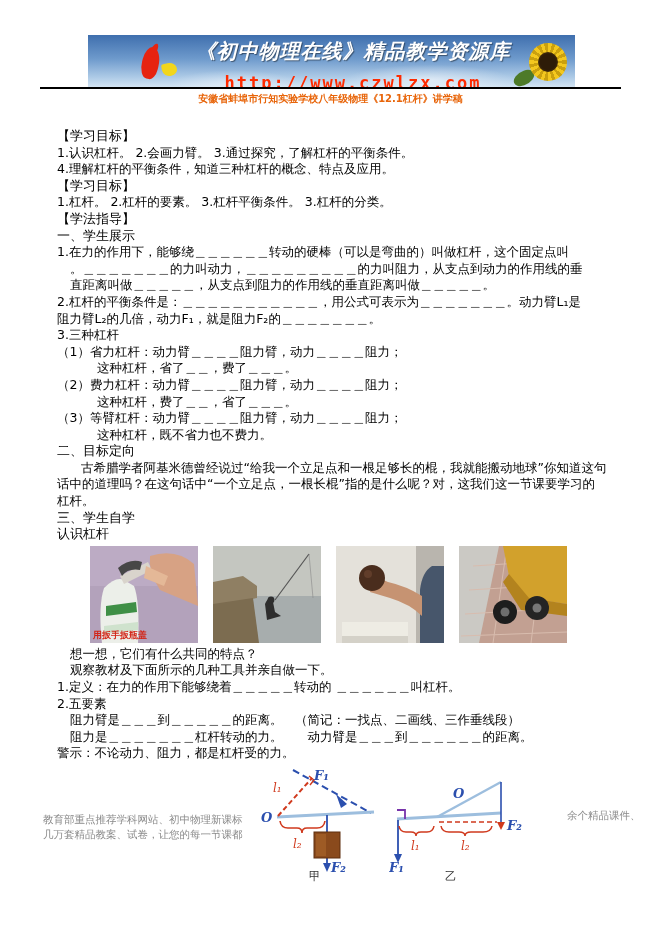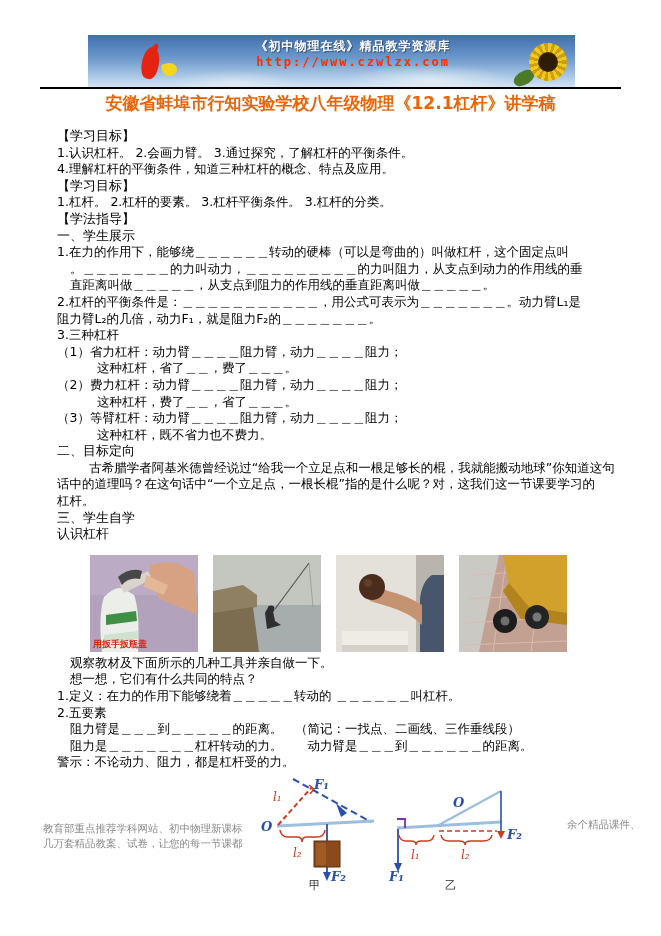--- a/index.html
+++ b/index.html
@@ -6,52 +6,52 @@
   .page{position:relative;width:661px;height:936px;background:#fff;overflow:hidden;
         font-family:"DejaVu Sans","Liberation Sans",sans-serif;color:#000;}
   
   .banner{position:absolute;left:88px;top:35px;width:487px;height:53px;
     background:
       radial-gradient(ellipse 120px 22px at 70% 85%, rgba(255,255,255,.55), rgba(255,255,255,0) 70%),
       radial-gradient(ellipse 90px 18px at 30% 90%, rgba(255,255,255,.4), rgba(255,255,255,0) 70%),
       linear-gradient(180deg,#3f6fae 0%,#6e9acc 45%,#aecbe7 80%,#d7e7f4 100%);
     overflow:hidden;}
   .banner-text{position:absolute;left:100px;top:3px;width:330px;text-align:center;}
-  .banner-title{color:#fff;font-weight:bold;font-size:12px;letter-spacing:1px;
+  .banner-title{color:#fff;font-weight:bold;font-style:italic;font-size:20px;letter-spacing:1px;
     text-shadow:1px 1px 1px rgba(0,0,0,.45);white-space:nowrap;}
-  .banner-url{color:#ff2b00;font-weight:bold;font-size:12px;letter-spacing:2px;margin-top:0;
+  .banner-url{color:#ff2b00;font-weight:bold;font-size:17px;letter-spacing:2px;margin-top:8px;
     font-family:"DejaVu Sans Mono","Liberation Mono",monospace;}
   .logo{position:absolute;left:48px;top:8px;width:50px;height:40px;}
   .logo .red-blob{position:absolute;left:6px;top:4px;width:17px;height:32px;background:#e62310;
     border-radius:55% 70% 45% 60%;transform:rotate(14deg);}
   .logo .red-tip{position:absolute;left:15px;top:0px;width:6px;height:14px;background:#e62310;
     border-radius:50% 50% 0 0;transform:rotate(28deg);}
   .logo .yellow-blob{position:absolute;left:26px;top:20px;width:15px;height:13px;background:#f2d61c;
     border-radius:20% 70% 60% 70%;transform:rotate(-12deg);}
   .sunflower{position:absolute;right:6px;top:8px;width:44px;height:40px;}
   .sunflower .leaf{position:absolute;left:-12px;bottom:-2px;width:22px;height:14px;background:#4d7a28;
     border-radius:60% 40% 60% 40%;transform:rotate(-20deg);}
   .sunflower .petals{position:absolute;left:4px;top:0;width:38px;height:38px;border-radius:50%;
     background:repeating-conic-gradient(#f4c81e 0 12deg,#caa00e 12deg 24deg);}
   .sunflower .core{position:absolute;left:13px;top:9px;width:20px;height:20px;border-radius:50%;
     background:radial-gradient(circle,#2e1c08 0 55%,#6b4a12 100%);}
   .rule{position:absolute;left:40px;top:87px;width:581px;height:0;border-top:2px solid #000;}
   
   .doc-title{position:absolute;left:0;top:92px;width:661px;text-align:center;
-    font-size:17px;font-weight:bold;}
+    font-size:10px;font-weight:bold;}
   
   .content{position:absolute;left:57px;top:128px;width:566px;font-size:12.5px;line-height:16.6px;}
   .content div{white-space:nowrap;}
   .hd{font-weight:normal;font-size:13px;}
   .ind1{padding-left:13px;}
-  .ind2{padding-left:24px;text-align:center;}
+  .ind2{padding-left:24px;}
   .ind3{padding-left:40px;}
   .warn b{font-weight:normal;}
   
-  .photos{display:flex;gap:15px;margin:12px 0 3px 33px;}
+  .photos{display:flex;gap:15px;margin:3px 0 3px 33px;}
   .photo{width:108px;height:97px;position:relative;overflow:hidden;}
   .photo svg{display:block;}
   
   .figrow{position:relative;height:132px;margin-top:4px;}
   .wm{position:absolute;color:#8a8a8a;font-size:10.5px;line-height:15px;}
   .wm-left{left:-14px;top:46px;width:230px;}
   .wm-right{left:510px;top:42px;width:120px;}
   .diag{position:absolute;}
   .diag-jia{left:200px;top:0;}
   .diag-yi{left:332px;top:6px;}
@@ -172,22 +172,22 @@
           <path d="M44,0 L108,0 L108,58 L66,52 L50,30Z" fill="#d2a12c"></path>
           <path d="M50,28 L70,52 L108,58 L108,70 L62,64 L44,36Z" fill="#b3831e"></path>
           <circle cx="46" cy="66" r="12" fill="#1d1d1d"></circle>
           <circle cx="46" cy="66" r="4.5" fill="#6e6e6e"></circle>
           <circle cx="78" cy="62" r="12" fill="#242424"></circle>
           <circle cx="78" cy="62" r="4.5" fill="#777"></circle>
         </svg>
       </div>
     </div>
 
+    <div class="ind1">想一想，它们有什么共同的特点？</div>
     <div class="ind1">观察教材及下面所示的几种工具并亲自做一下。</div>
-    <div class="ind1">想一想，它们有什么共同的特点？</div>
     <div>1.定义：在力的作用下能够绕着＿＿＿＿＿转动的 ＿＿＿＿＿＿叫杠杆。</div>
     <div>2.五要素</div>
     <div class="ind1">
       <span>阻力臂是＿＿＿到＿＿＿＿＿的距离。</span><span>　</span><span>（简记：一找点、二画线、三作垂线段）</span>
     </div>
     <div class="ind1">
       <span>阻力是＿＿＿＿＿＿＿杠杆转动的力。</span><span>　　</span><span>动力臂是＿＿＿到＿＿＿＿＿＿的距离。</span>
     </div>
     <div class="warn">
       <b>警示：</b><span>不论动力、阻力，都是杠杆受的力。</span>

